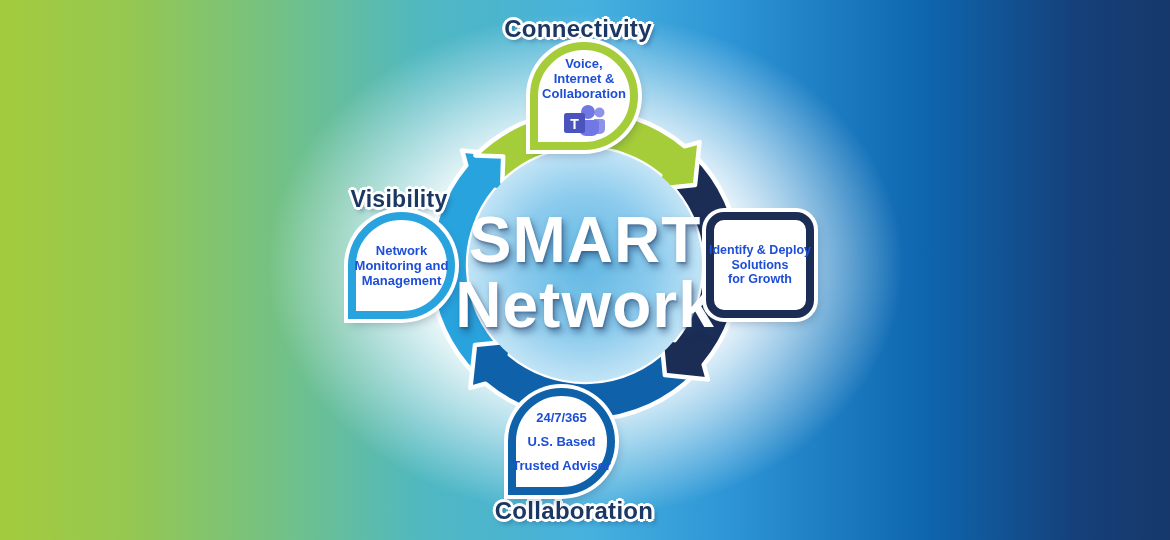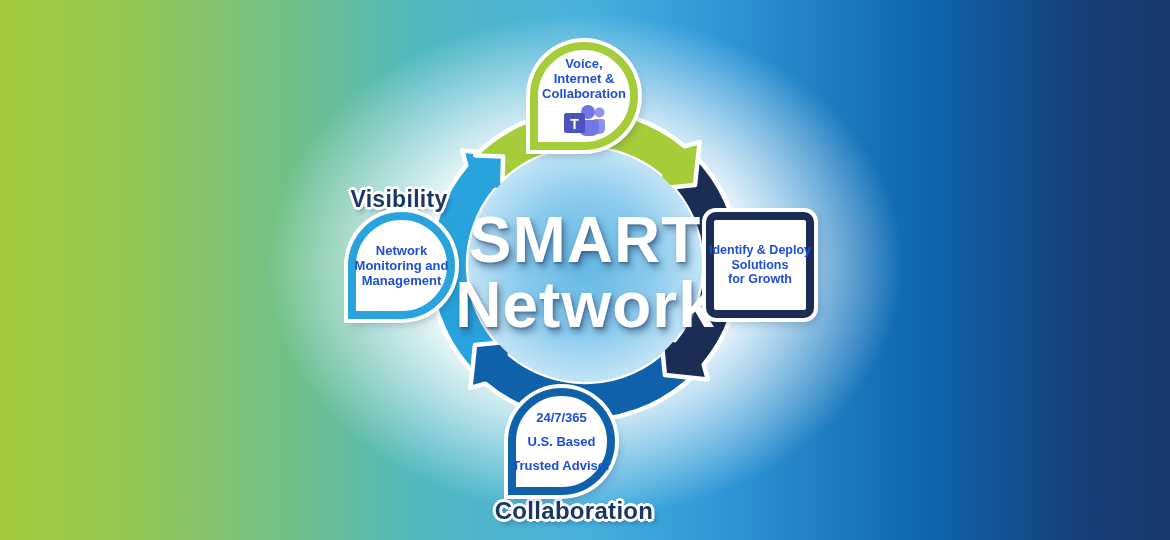--- a/index.html
+++ b/index.html
@@ -31,21 +31,21 @@
   }
   .node{
     position:absolute; background:#ffffff; box-sizing:border-box;
     display:flex; flex-direction:column; align-items:center; justify-content:center;
     box-shadow:0 0 0 4px #ffffff, 3px 5px 10px rgba(15,40,80,.28);
     text-align:center; color:#1d4ed8; font-weight:bold;
     font-size:13px; line-height:1.18;
   }
   .node .nline{white-space:nowrap;}
   .leaf{border-radius:50% 50% 50% 0;}
-  .rsq{border-radius:10px;}
+  .rsq{border-radius:18px;}
   .node-connectivity{left:530px; top:42px;  width:108px; height:108px; border:8px solid #a5cd39;}
   .node-scalability {left:706px; top:212px; width:108px; height:106px; border:8px solid #1b2d55; font-size:12.5px;}
   .node-dependability{left:508px; top:388px; width:107px; height:107px; border:8px solid #0f62aa;gap:9px;}
   .node-visibility {left:348px; top:212px; width:107px; height:107px; border:8px solid #29a3dd;}
   .ring-label{
     position:absolute; transform:translateX(-50%); white-space:nowrap;
     color:#1b3764; font-weight:bold; font-size:24px; letter-spacing:.3px;
     text-shadow:
       -2px -2px 0 #fff, 2px -2px 0 #fff, -2px 2px 0 #fff, 2px 2px 0 #fff,
       0 -3px 0 #fff, 0 3px 0 #fff, -3px 0 0 #fff, 3px 0 0 #fff,
@@ -71,20 +71,21 @@
       <path d="M 475.4 155.4 A 155 155 0 0 1 684.6 146.3 L 699.6 142.1 L 695.0 185.1 L 655.9 188.9 L 660.2 175.4 A 117 117 0 0 0 502.3 182.3 L 503.2 156.4 Z" fill="#a5cd39" stroke="#ffffff" stroke-width="4.5" stroke-linejoin="round"></path>
     </svg>
 
   <div class="inner-disc"></div>
 
   <div class="center-title">
     <div>SMART</div>
     <div>Network</div>
   </div>
 
+  <div class="ring-label lbl-connectivity">Connectivity</div>
   <div class="ring-label lbl-dependability">Collaboration</div>
   <div class="ring-label lbl-visibility">Visibility</div>
 
   <div class="node leaf node-connectivity">
     <div class="nline">Voice,</div>
     <div class="nline">Internet &amp;</div>
     <div class="nline">Collaboration</div>
     <svg class="teams-icon" width="46" height="32" viewBox="0 0 46 32">
       <circle cx="38.5" cy="8.5" r="5" fill="#8d93e8"></circle>
       <path d="M33 15 h8 a3 3 0 0 1 3 3 v7 a5 5 0 0 1 -5 5 h-3 z" fill="#8d93e8"></path>

